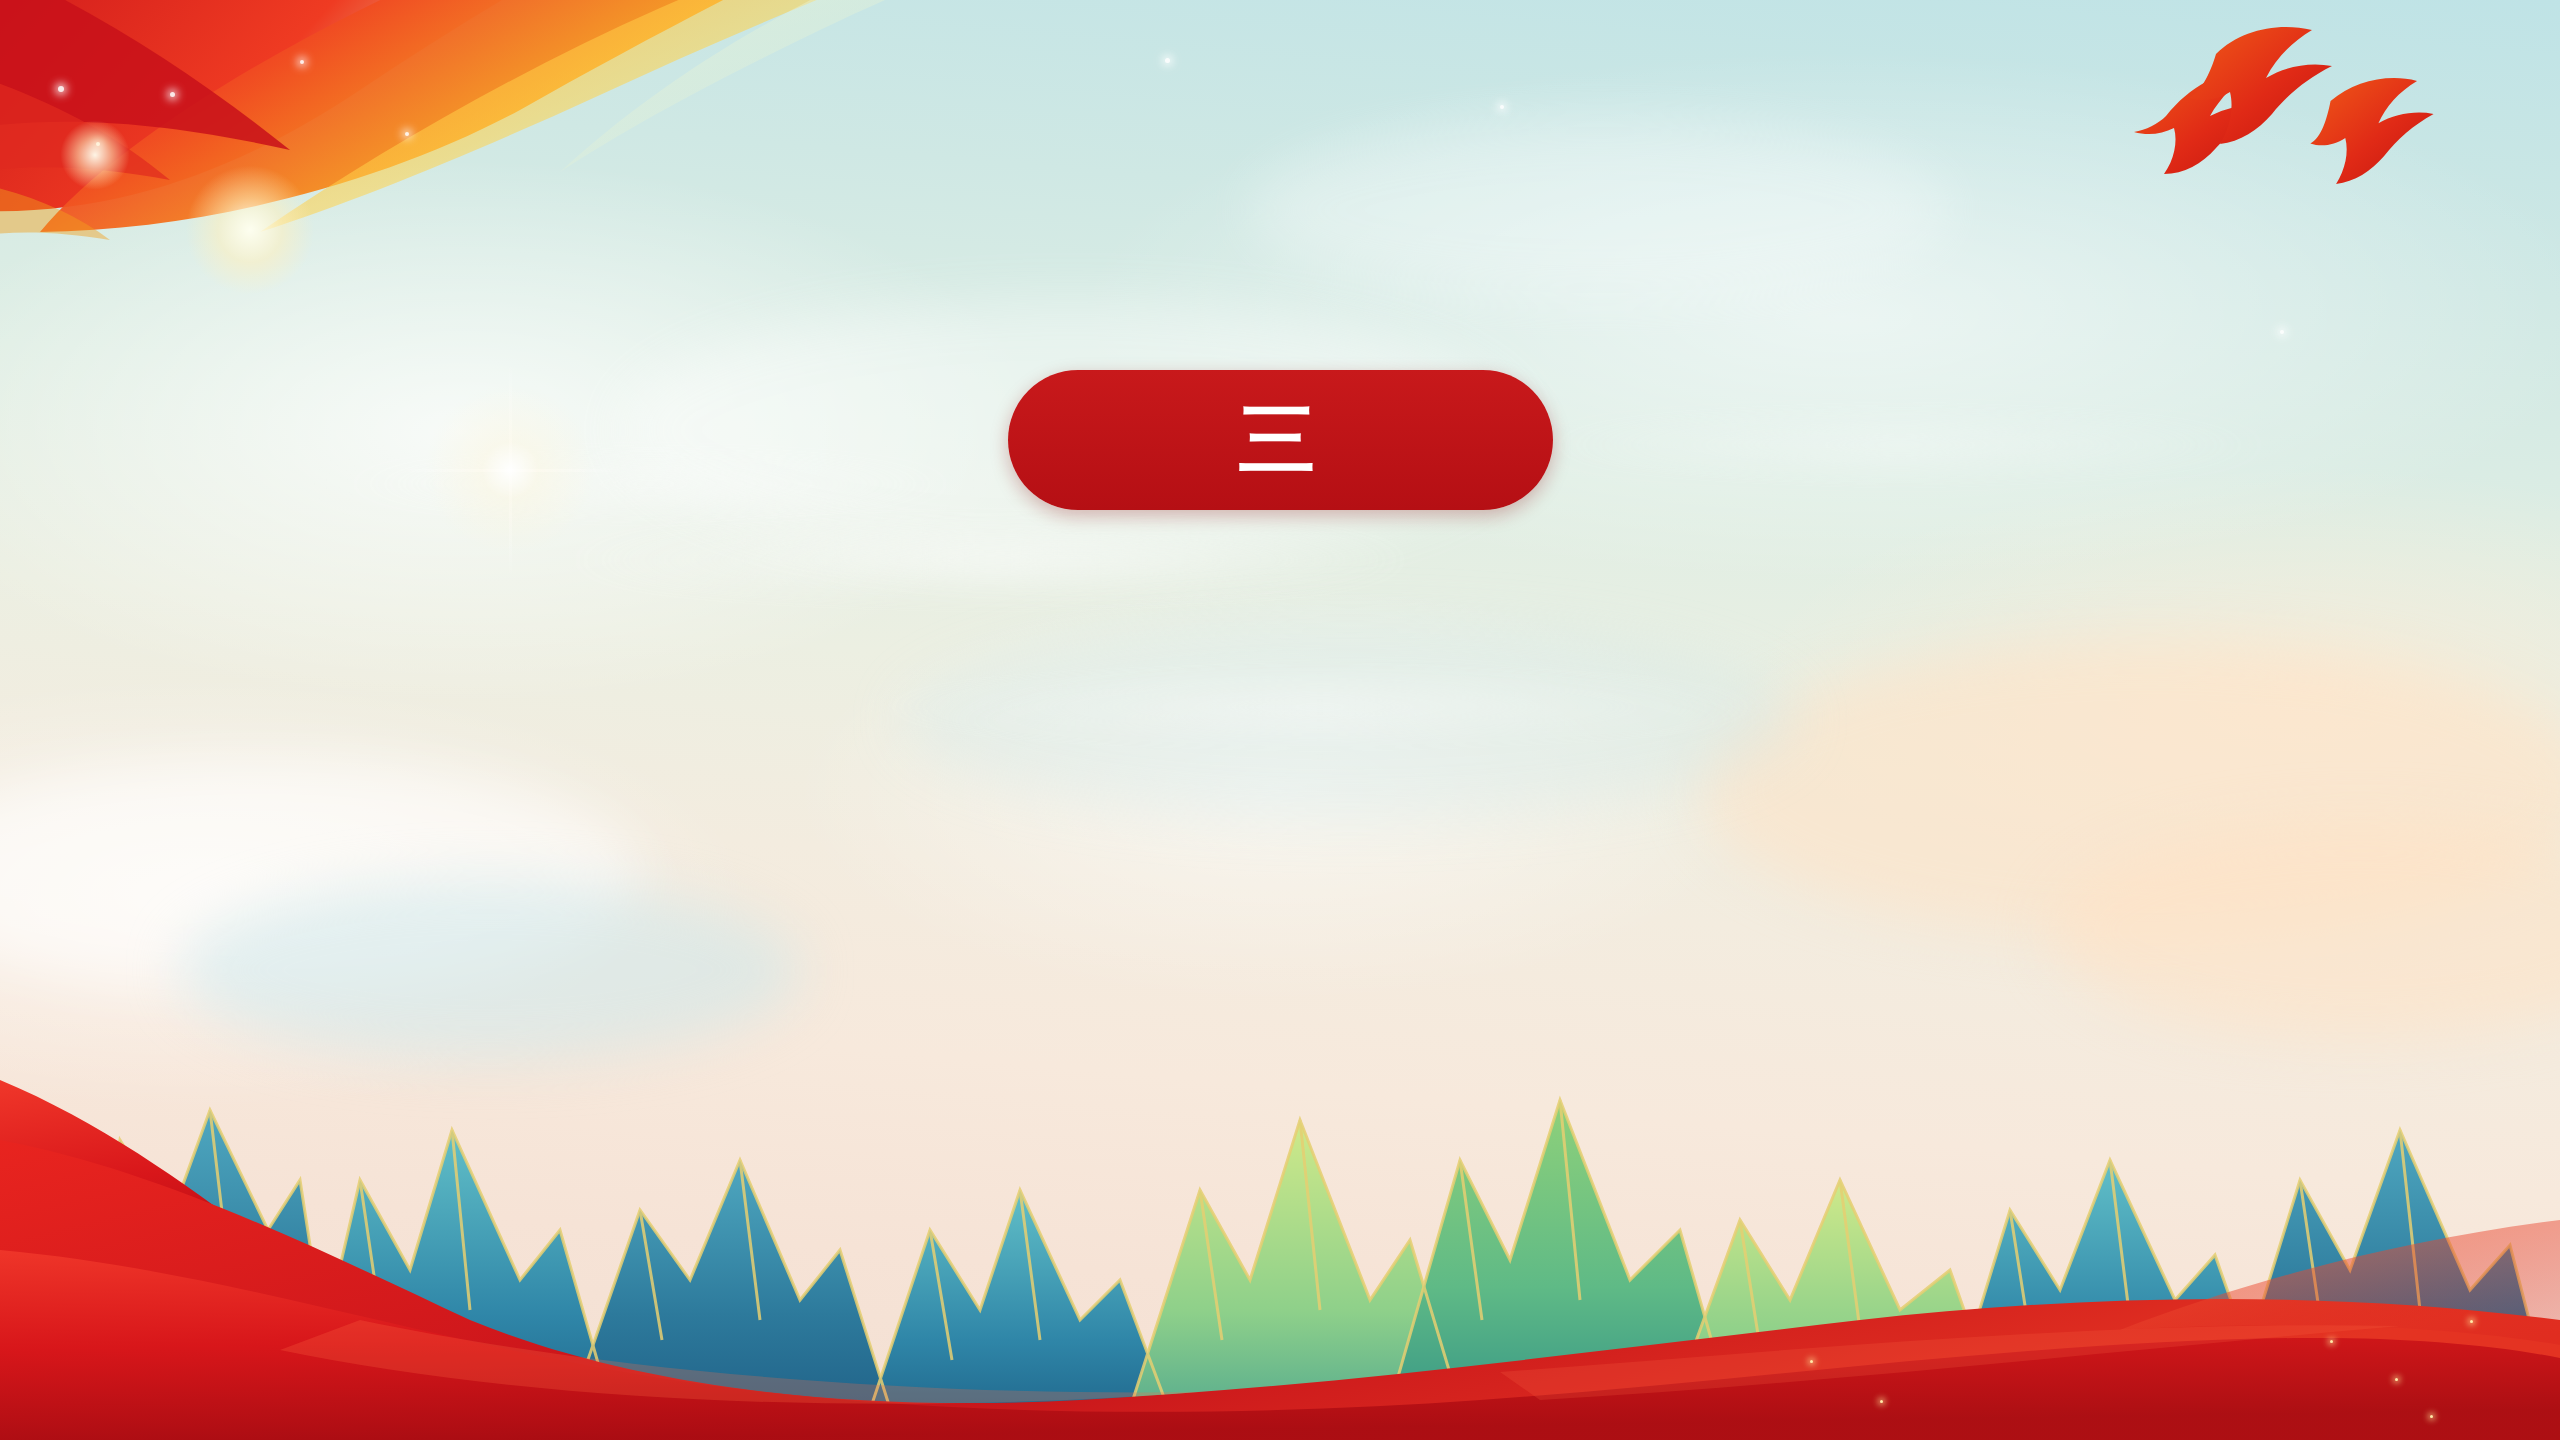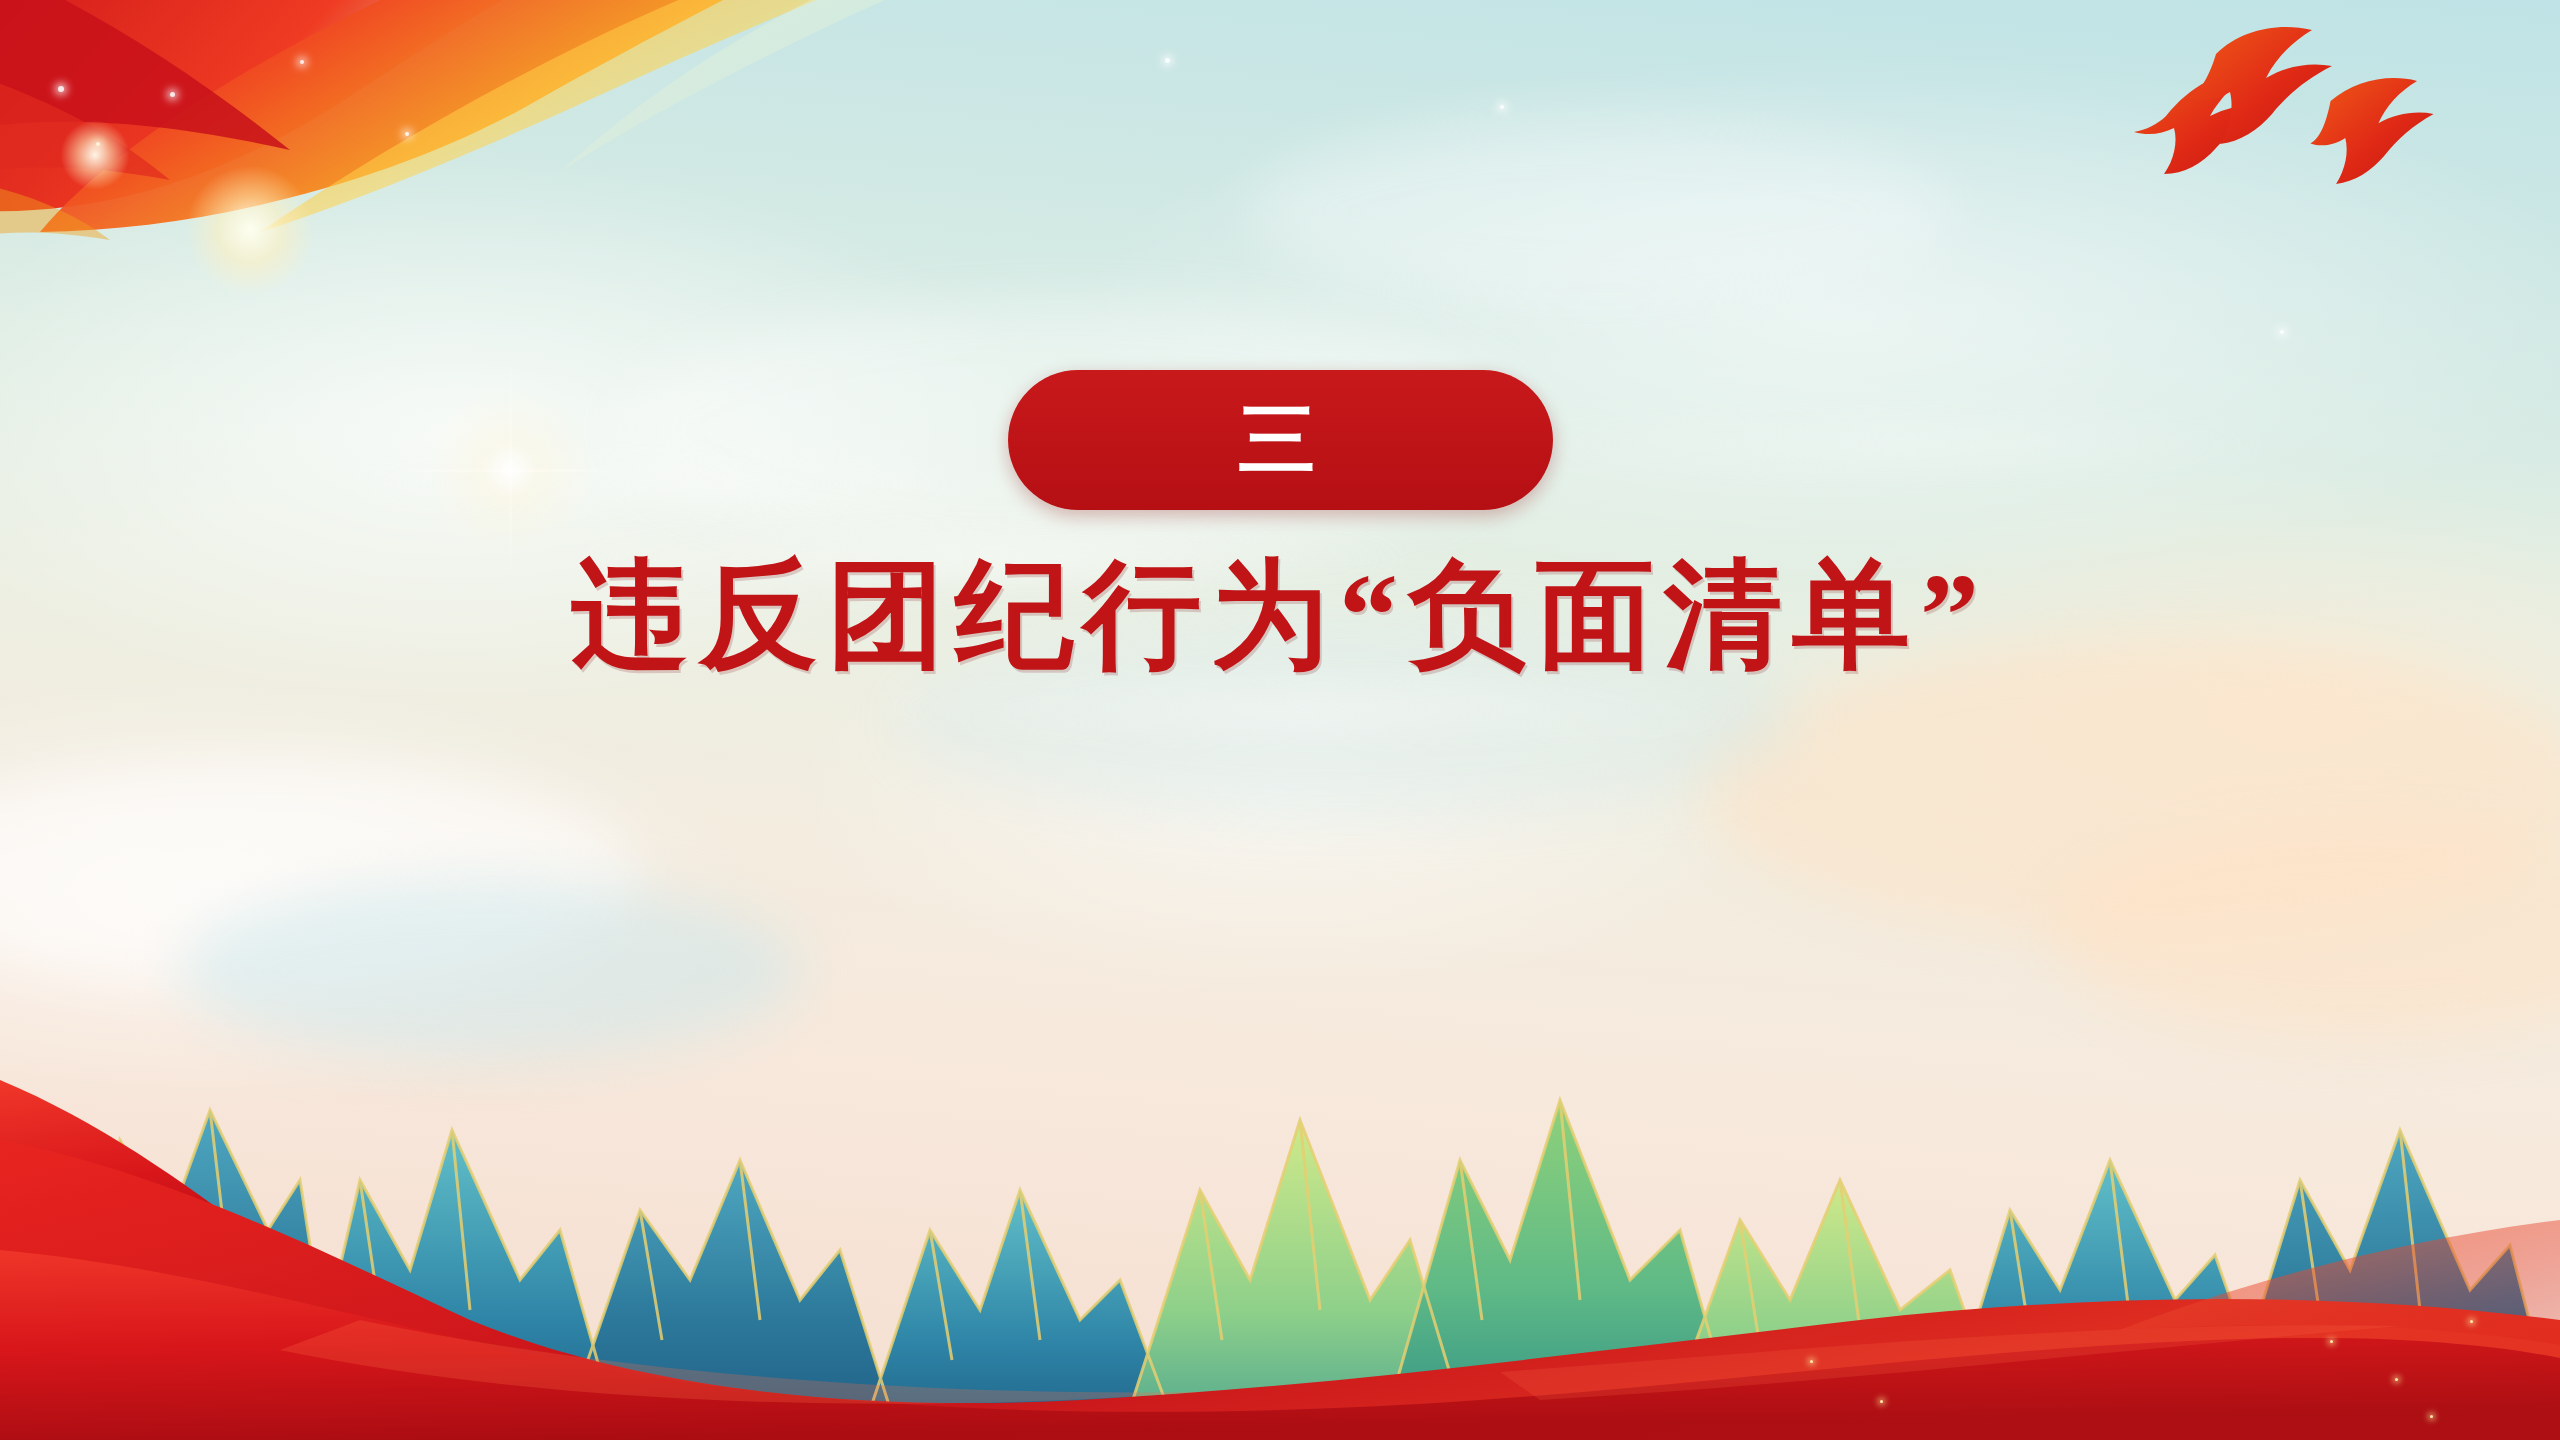--- a/index.html
+++ b/index.html
@@ -207,21 +207,20 @@
         <path d="M30,30 C54,6 92,-2 126,6 C106,18 90,34 80,54 C100,42 124,38 146,42 C122,54 102,70 86,90 C72,106 54,118 34,120 C44,104 48,84 44,68 C32,76 16,78 2,74 C14,70 24,50 30,30 Z" transform="translate(116,4)"></path>
         <path d="M18,36 C44,14 80,6 112,14 C92,26 78,42 70,60 C88,50 110,46 130,50 C108,62 90,78 76,96 C62,112 44,124 24,126 C34,110 38,92 34,76 C22,84 8,86 -4,82 C8,76 14,56 18,36 Z" transform="translate(244,48) scale(0.92)"></path>
       </g>
     </svg>
   </div>
 
   <div class="title-block">
     <div class="number-pill">
       <span>三</span>
     </div>
-    <div class="main-title">违反团纪行为“负面清单”</div>
   </div>
 
   <div class="mountains">
     <svg viewBox="0 0 2560 460" preserveAspectRatio="none">
       <defs>
         <linearGradient id="mtA" x1="0" y1="0" x2="0" y2="1">
           <stop offset="0%" stop-color="#4fa8c0"></stop>
           <stop offset="55%" stop-color="#2d7a9c"></stop>
           <stop offset="100%" stop-color="#1d5c83"></stop>
         </linearGradient>

